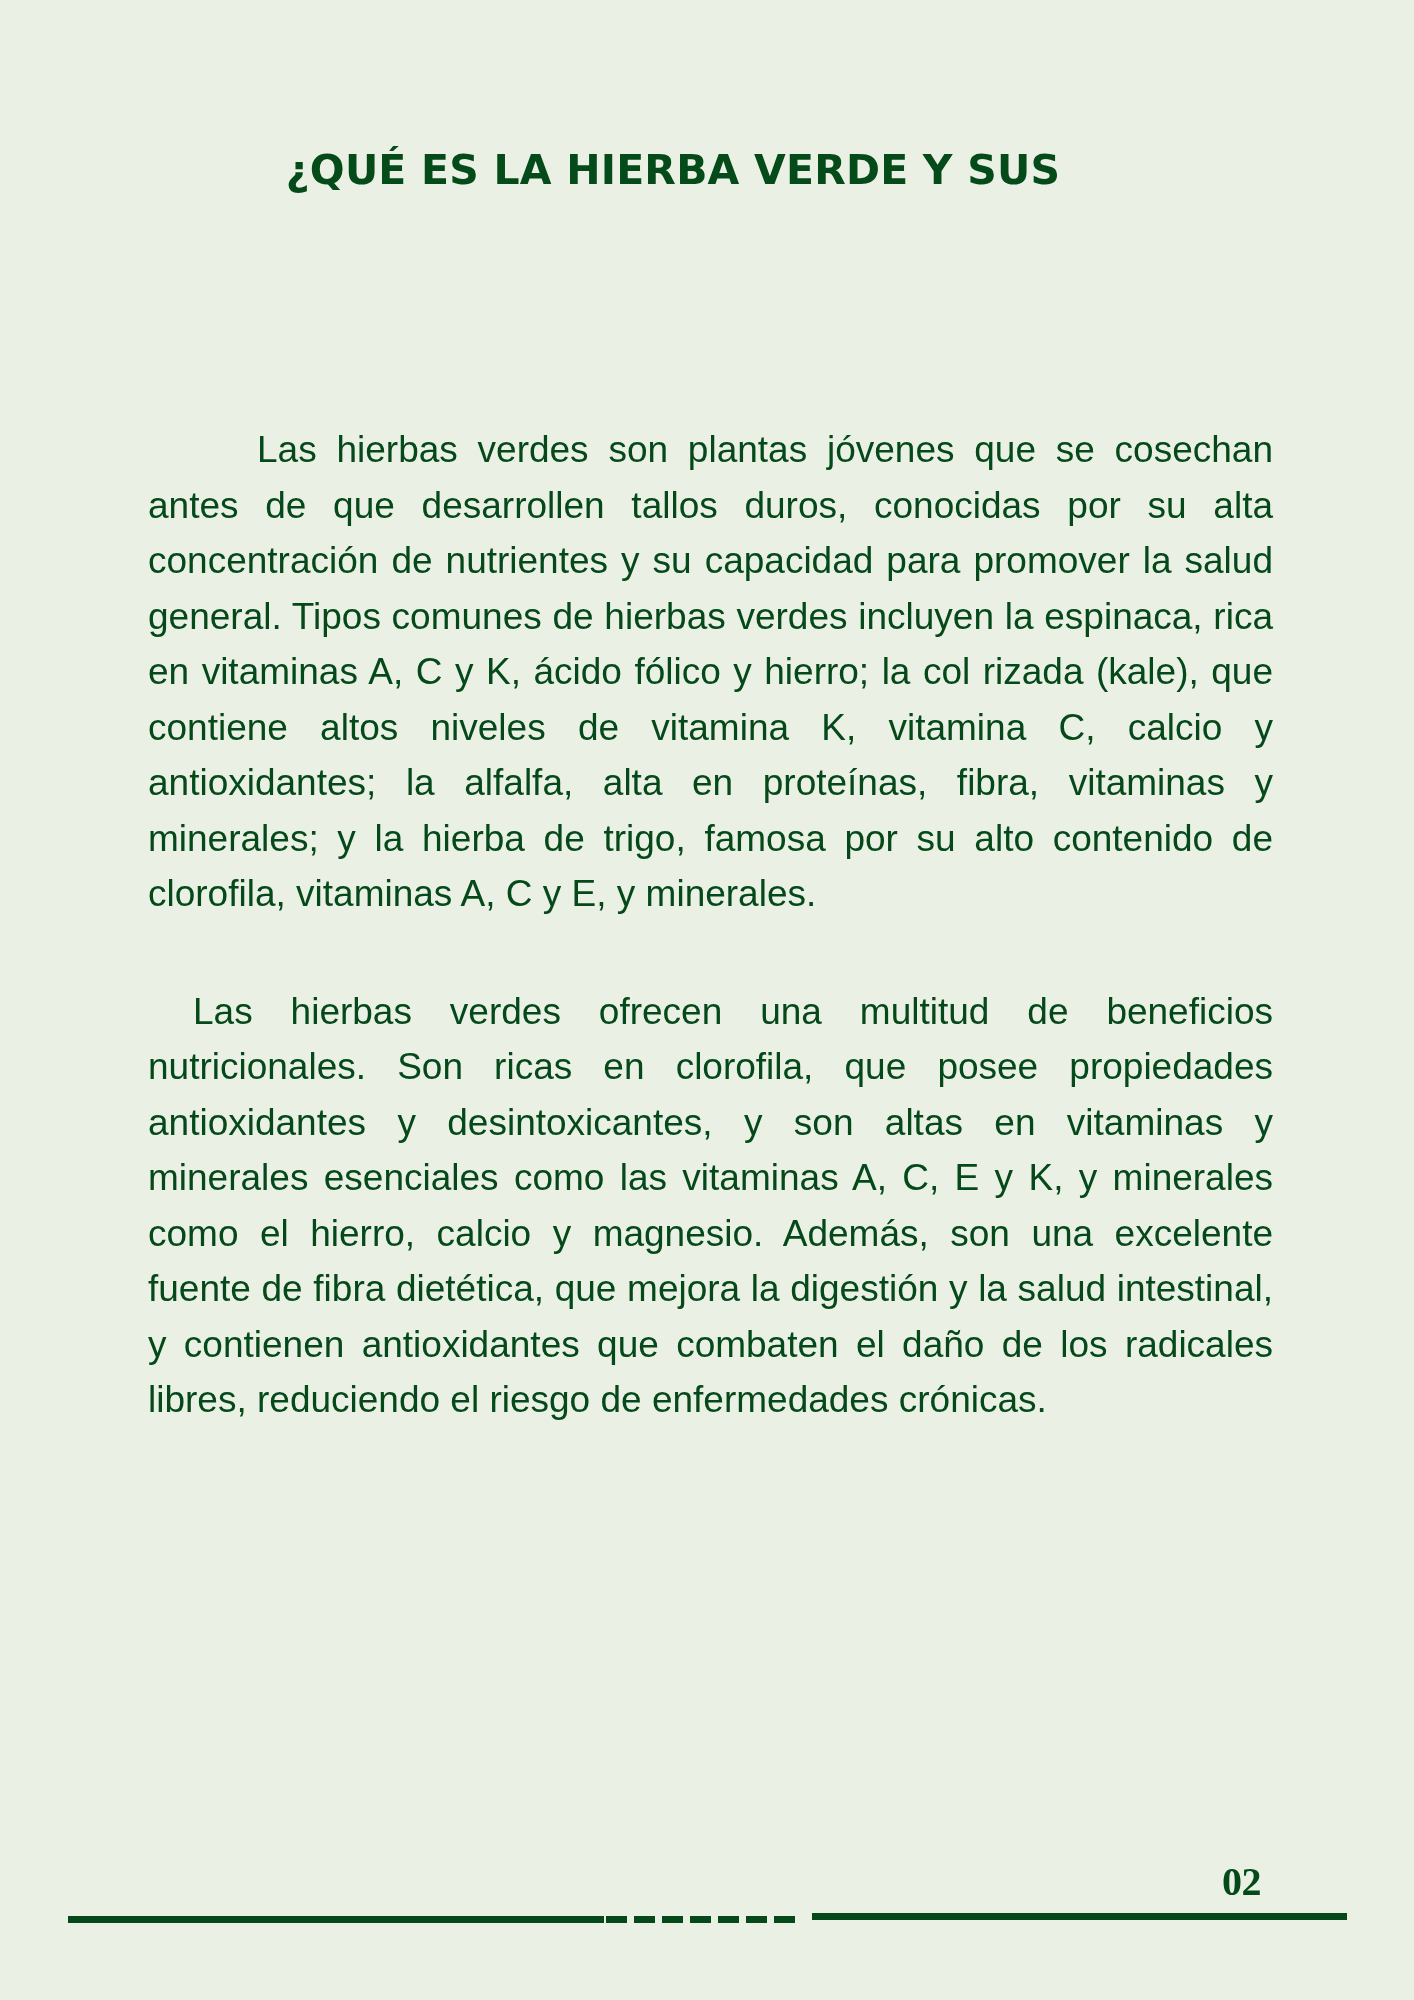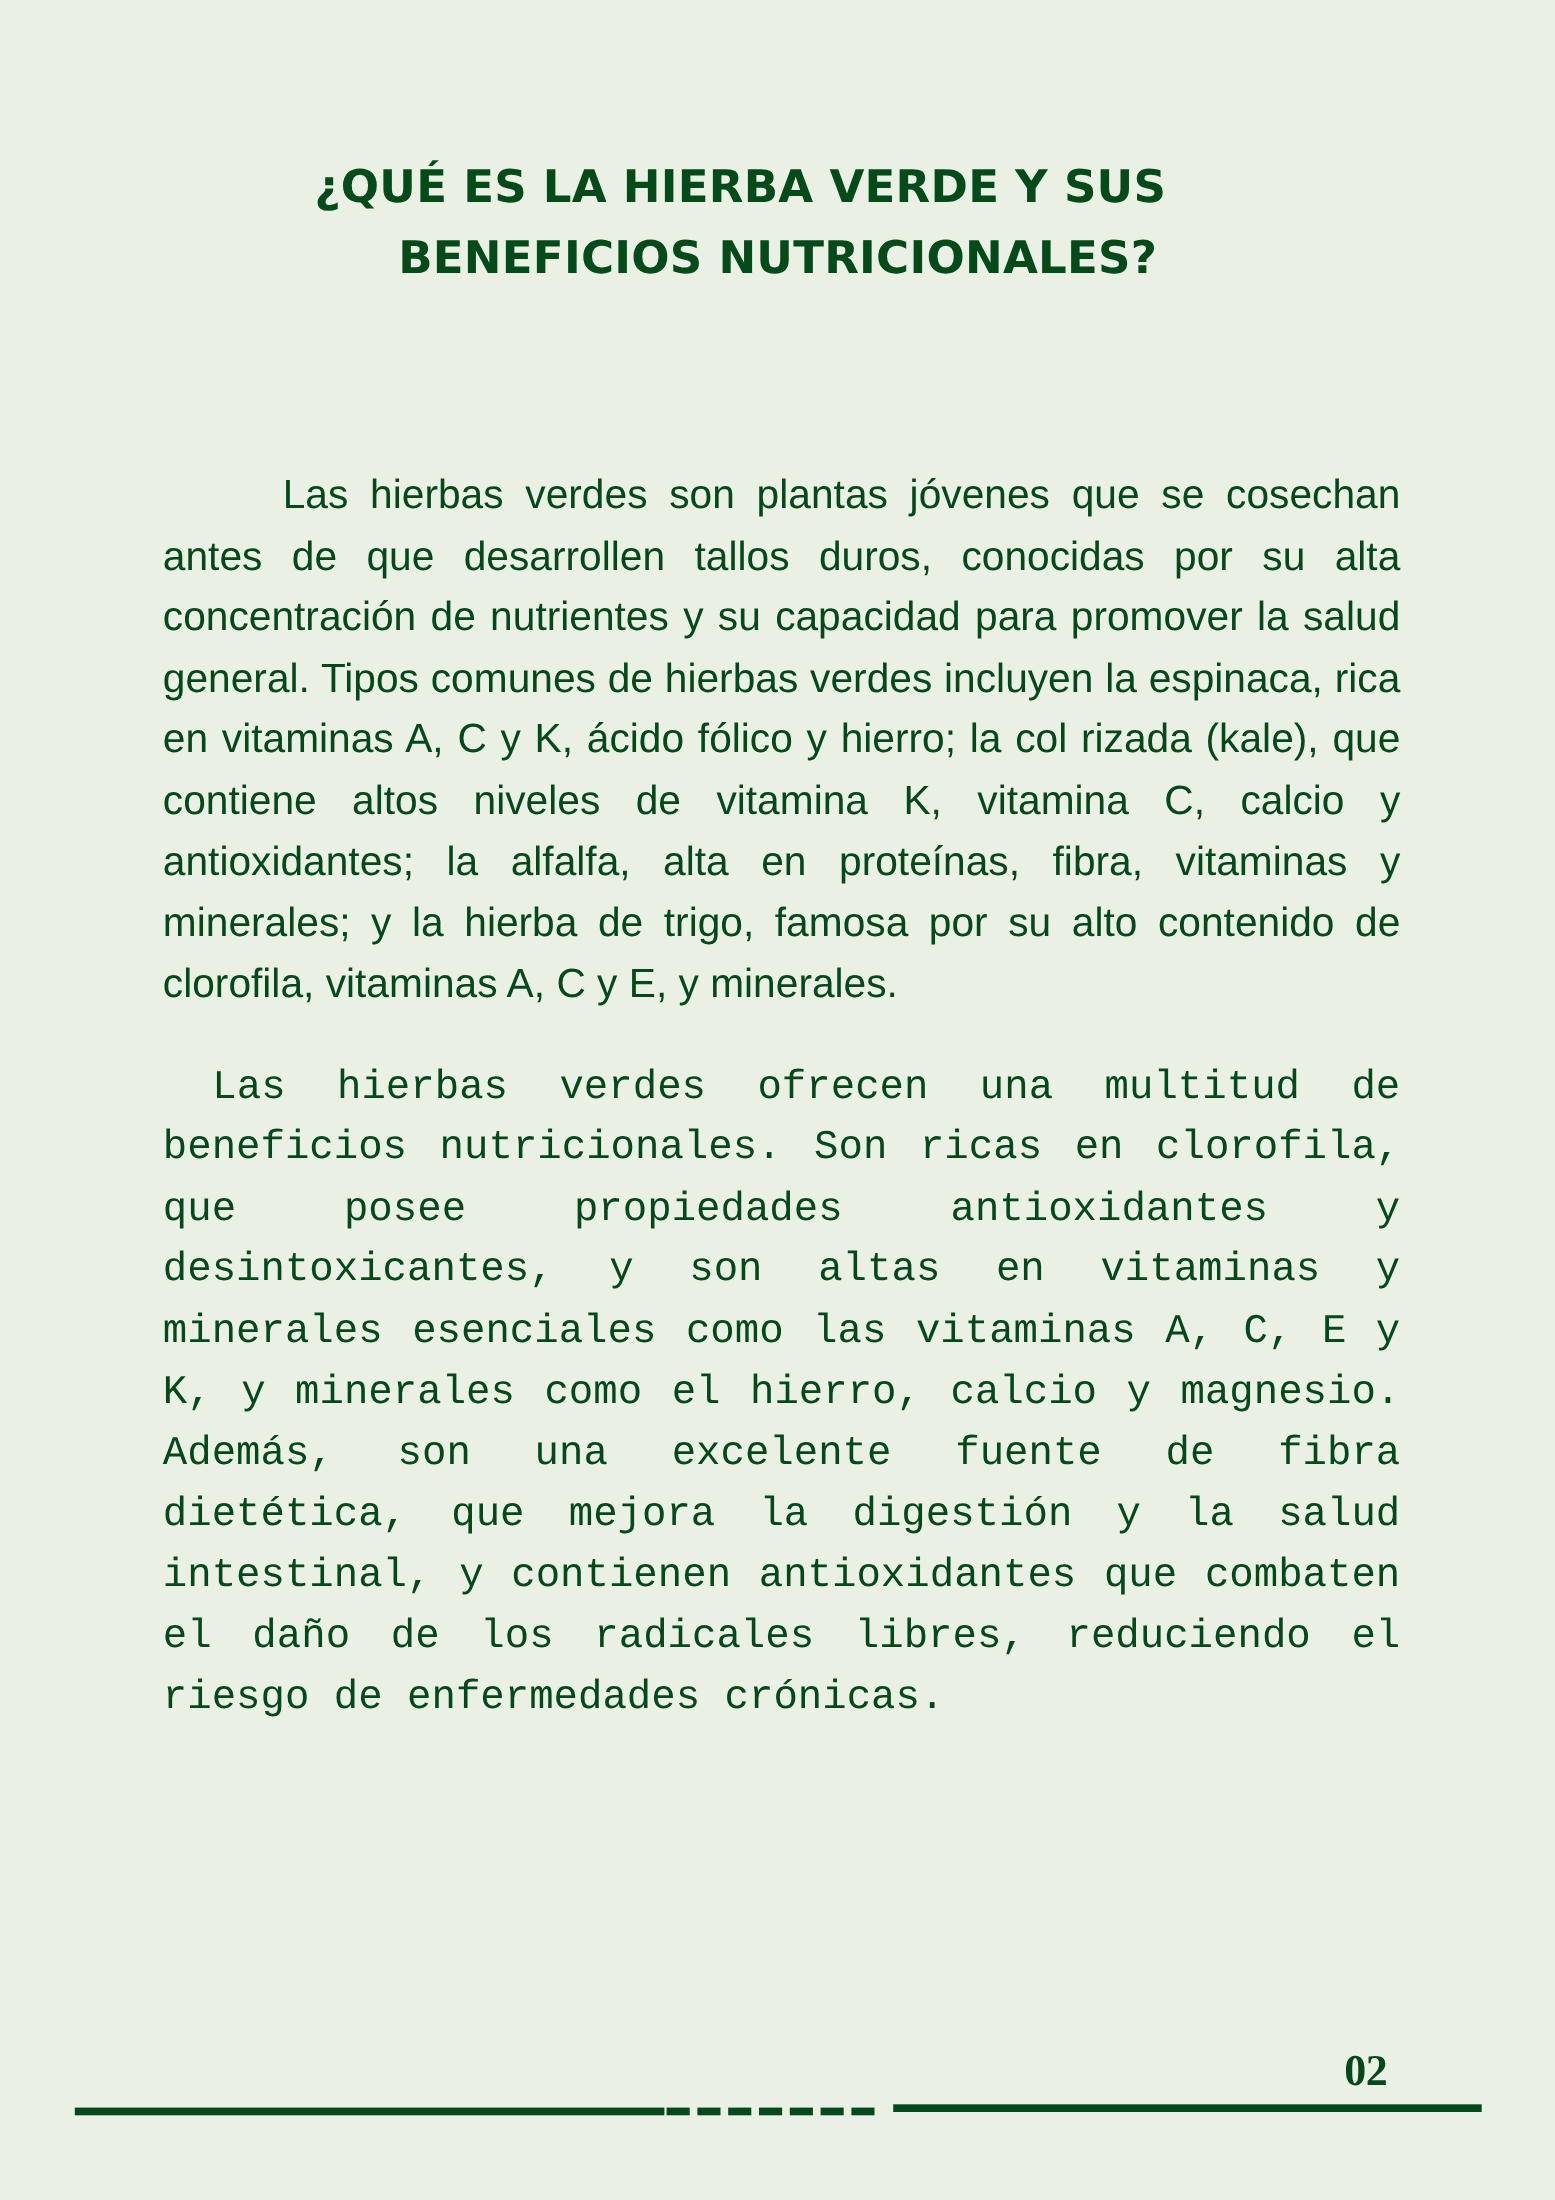--- a/index.html
+++ b/index.html
@@ -51,23 +51,22 @@
       font-family: "Liberation Sans", "DejaVu Sans", sans-serif;
       font-size: 37px;
       line-height: 55.5px;
       text-align: justify;
       color: #05491A;
     }
     .para.p1 {
       text-indent: 109px;
     }
     .para.p2 {
-      margin-top: 40px;
+      margin-top: 62px;
       text-indent: 45px;
-      font-family: Liberation Mono, monospace;
     }
     .footer {
       position: absolute;
       left: 0;
       top: 0;
       width: 1414px;
       height: 2000px;
       pointer-events: none;
     }
     .footer-line-left {
@@ -113,21 +112,20 @@
       letter-spacing: -0.5px;
     }
   </style>
 </head>
 <body>
 
 <div class="page">
 
   <h1 class="title">
     <span class="title-line first">¿QUÉ ES LA HIERBA VERDE Y SUS</span>
-    <span class="title-line">BENEFICIOS NUTRICIONALES?</span>
   </h1>
 
   <div class="body-text">
     <p class="para p1">Las hierbas verdes son plantas jóvenes que se cosechan antes de que desarrollen tallos duros, conocidas por su alta concentración de nutrientes y su capacidad para promover la salud general. Tipos comunes de hierbas verdes incluyen la espinaca, rica en vitaminas A, C y K, ácido fólico y hierro; la col rizada (kale), que contiene altos niveles de vitamina K, vitamina C, calcio y antioxidantes; la alfalfa, alta en proteínas, fibra, vitaminas y minerales; y la hierba de trigo, famosa por su alto contenido de clorofila, vitaminas A, C y E, y minerales.</p>
     <p class="para p2">Las hierbas verdes ofrecen una multitud de beneficios nutricionales. Son ricas en clorofila, que posee propiedades antioxidantes y desintoxicantes, y son altas en vitaminas y minerales esenciales como las vitaminas A, C, E y K, y minerales como el hierro, calcio y magnesio. Además, son una excelente fuente de fibra dietética, que mejora la digestión y la salud intestinal, y contienen antioxidantes que combaten el daño de los radicales libres, reduciendo el riesgo de enfermedades crónicas.</p>
   </div>
 
   <div class="footer">
     <div class="footer-line-left"></div>
     <div class="footer-dashes">

